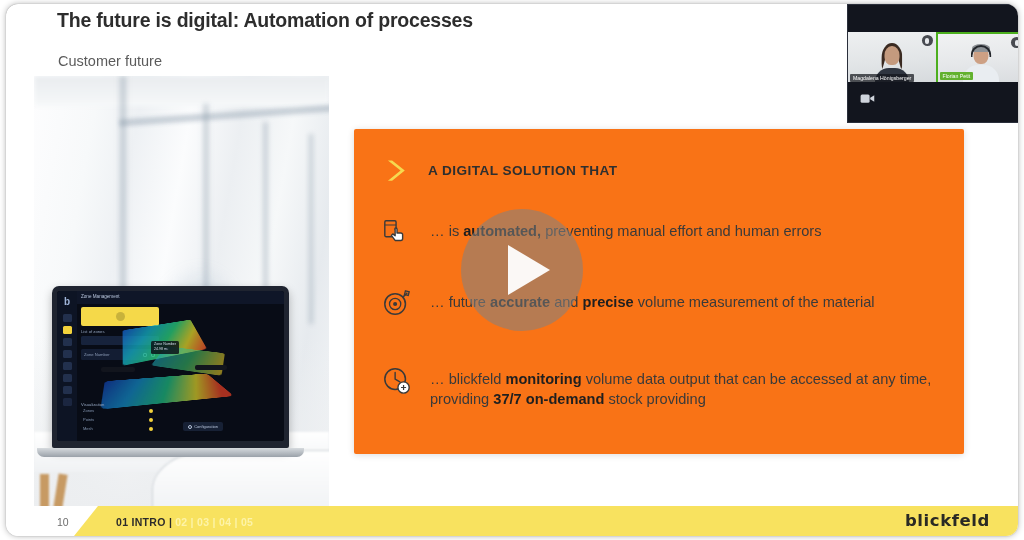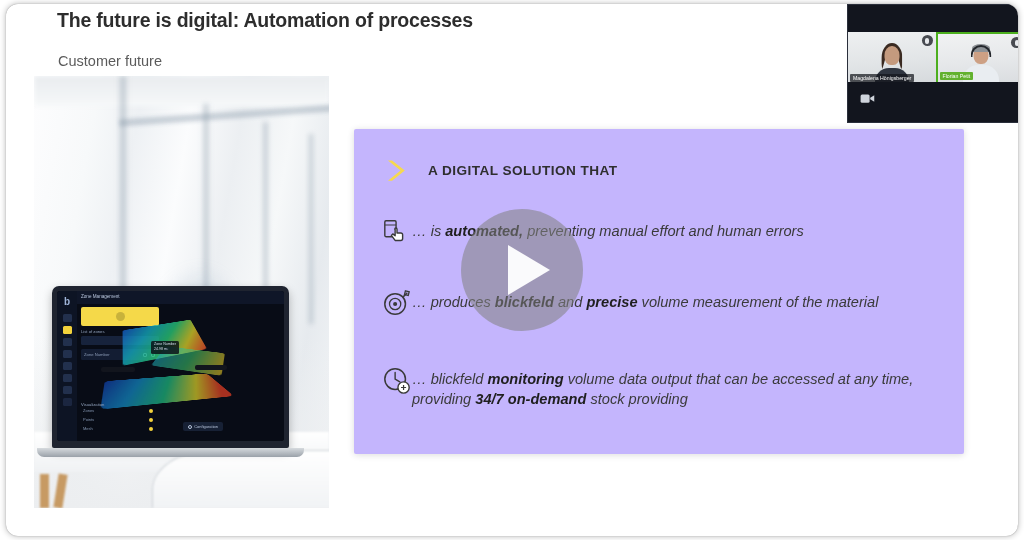--- a/index.html
+++ b/index.html
@@ -258,38 +258,37 @@
     background: linear-gradient(180deg,#d6dade,#9aa1a9);
     border-radius: 0 0 7px 7px;
     filter: blur(0.6px);
   }
 
   
   #content-card {
     position: absolute;
     left: 348px; top: 125px;
     width: 610px; height: 325px;
-    background: #c4b5fd;
+    background: #f97316;
     box-shadow: 0 1px 7px rgba(0,0,0,0.14);
     border-radius: 2px;
   }
   #card-heading-row {
     position: absolute; left: 28px; top: 28px;
     display: flex; align-items: center; gap: 19px;
   }
   #chevron-icon { width: 27px; height: 27px; display: block; }
   #card-heading {
     font-size: 13.6px; font-weight: bold;
     color: #2f2f2f; letter-spacing: 0.45px;
   }
   .bullet-row {
     position: absolute; left: 28px;
-    display: flex; align-items: flex-start; 
+    display: flex; align-items: flex-start; gap: 18px;
     width: 560px;
-    font-style: italic;
   }
   #bullet-0 { top: 92px; }
   #bullet-1 { top: 163px; }
   #bullet-2 { top: 240px; }
   .bullet-icon { width: 30px; height: 30px; flex: none; margin-top: -4px; }
   .bullet-text {
     font-size: 14.6px; color: #3a3a3a; line-height: 1.38;
     max-width: 522px;
   }
   .bullet-text b { font-weight: bold; color: #1f1f1f; }
@@ -569,42 +568,50 @@
 
     <div class="bullet-row" id="bullet-1">
       <svg class="bullet-icon" viewBox="0 0 32 32">
         <circle cx="14" cy="17" r="11" fill="none" stroke="#3a3a3a" stroke-width="1.6"></circle>
         <circle cx="14" cy="17" r="6" fill="none" stroke="#3a3a3a" stroke-width="1.4"></circle>
         <circle cx="14" cy="17" r="2.2" fill="#3a3a3a"></circle>
         <path d="M22 10 l5-5" stroke="#3a3a3a" stroke-width="1.6"></path>
         <path d="M25 3 l4 1 -1 4 -4-1 z" fill="none" stroke="#3a3a3a" stroke-width="1.4"></path>
       </svg>
       <div class="bullet-text">
-        <span>… produces </span><b>blickfeld</b><span> and </span><b>precise</b><span> volume measurement of the material</span>
+        <span>… future </span><b>accurate</b><span> and </span><b>precise</b><span> volume measurement of the material</span>
       </div>
     </div>
 
     <div class="bullet-row" id="bullet-2">
       <svg class="bullet-icon" viewBox="0 0 32 32">
         <circle cx="14" cy="15" r="11" fill="none" stroke="#3a3a3a" stroke-width="1.6"></circle>
         <path d="M14 8 v7 l5 3" fill="none" stroke="#3a3a3a" stroke-width="1.5" stroke-linecap="round"></path>
         <circle cx="23" cy="24" r="6" fill="#ffffff" stroke="#3a3a3a" stroke-width="1.5"></circle>
         <path d="M20.3 24 h5.4 M23 21.3 v5.4" stroke="#3a3a3a" stroke-width="1.3"></path>
       </svg>
       <div class="bullet-text">
-        <span>… blickfeld </span><b>monitoring</b><span> volume data output that can be accessed at any time, providing </span><b>34/7 on-demand</b><span> stock providing</span>
+        <span>… blickfeld </span><b>monitoring</b><span> volume data output that can be accessed at any time, providing </span><b>37/7 on-demand</b><span> stock providing</span>
       </div>
     </div>
 
   </div>
 
   <div id="play-overlay">
     <div id="play-triangle"></div>
   </div>
 
+  <div id="footer-band">
+    <div id="footer-yellow"></div>
+    <div id="slide-number">10</div>
+    <div id="footer-nav">
+      <span id="footer-nav-active">01 INTRO |</span><span id="footer-nav-rest">02 | 03 | 04 | 05</span>
+    </div>
+    <div id="brand-logo">blickfeld</div>
+  </div>
 
   <div id="video-panel">
     <div id="video-grid">
 
       <div class="video-tile">
         <div class="tile-bg-a"></div>
         <div class="hair-a"></div>
         <div class="head-a"></div>
         <div class="body-a"></div>
         <div class="mute-badge">

